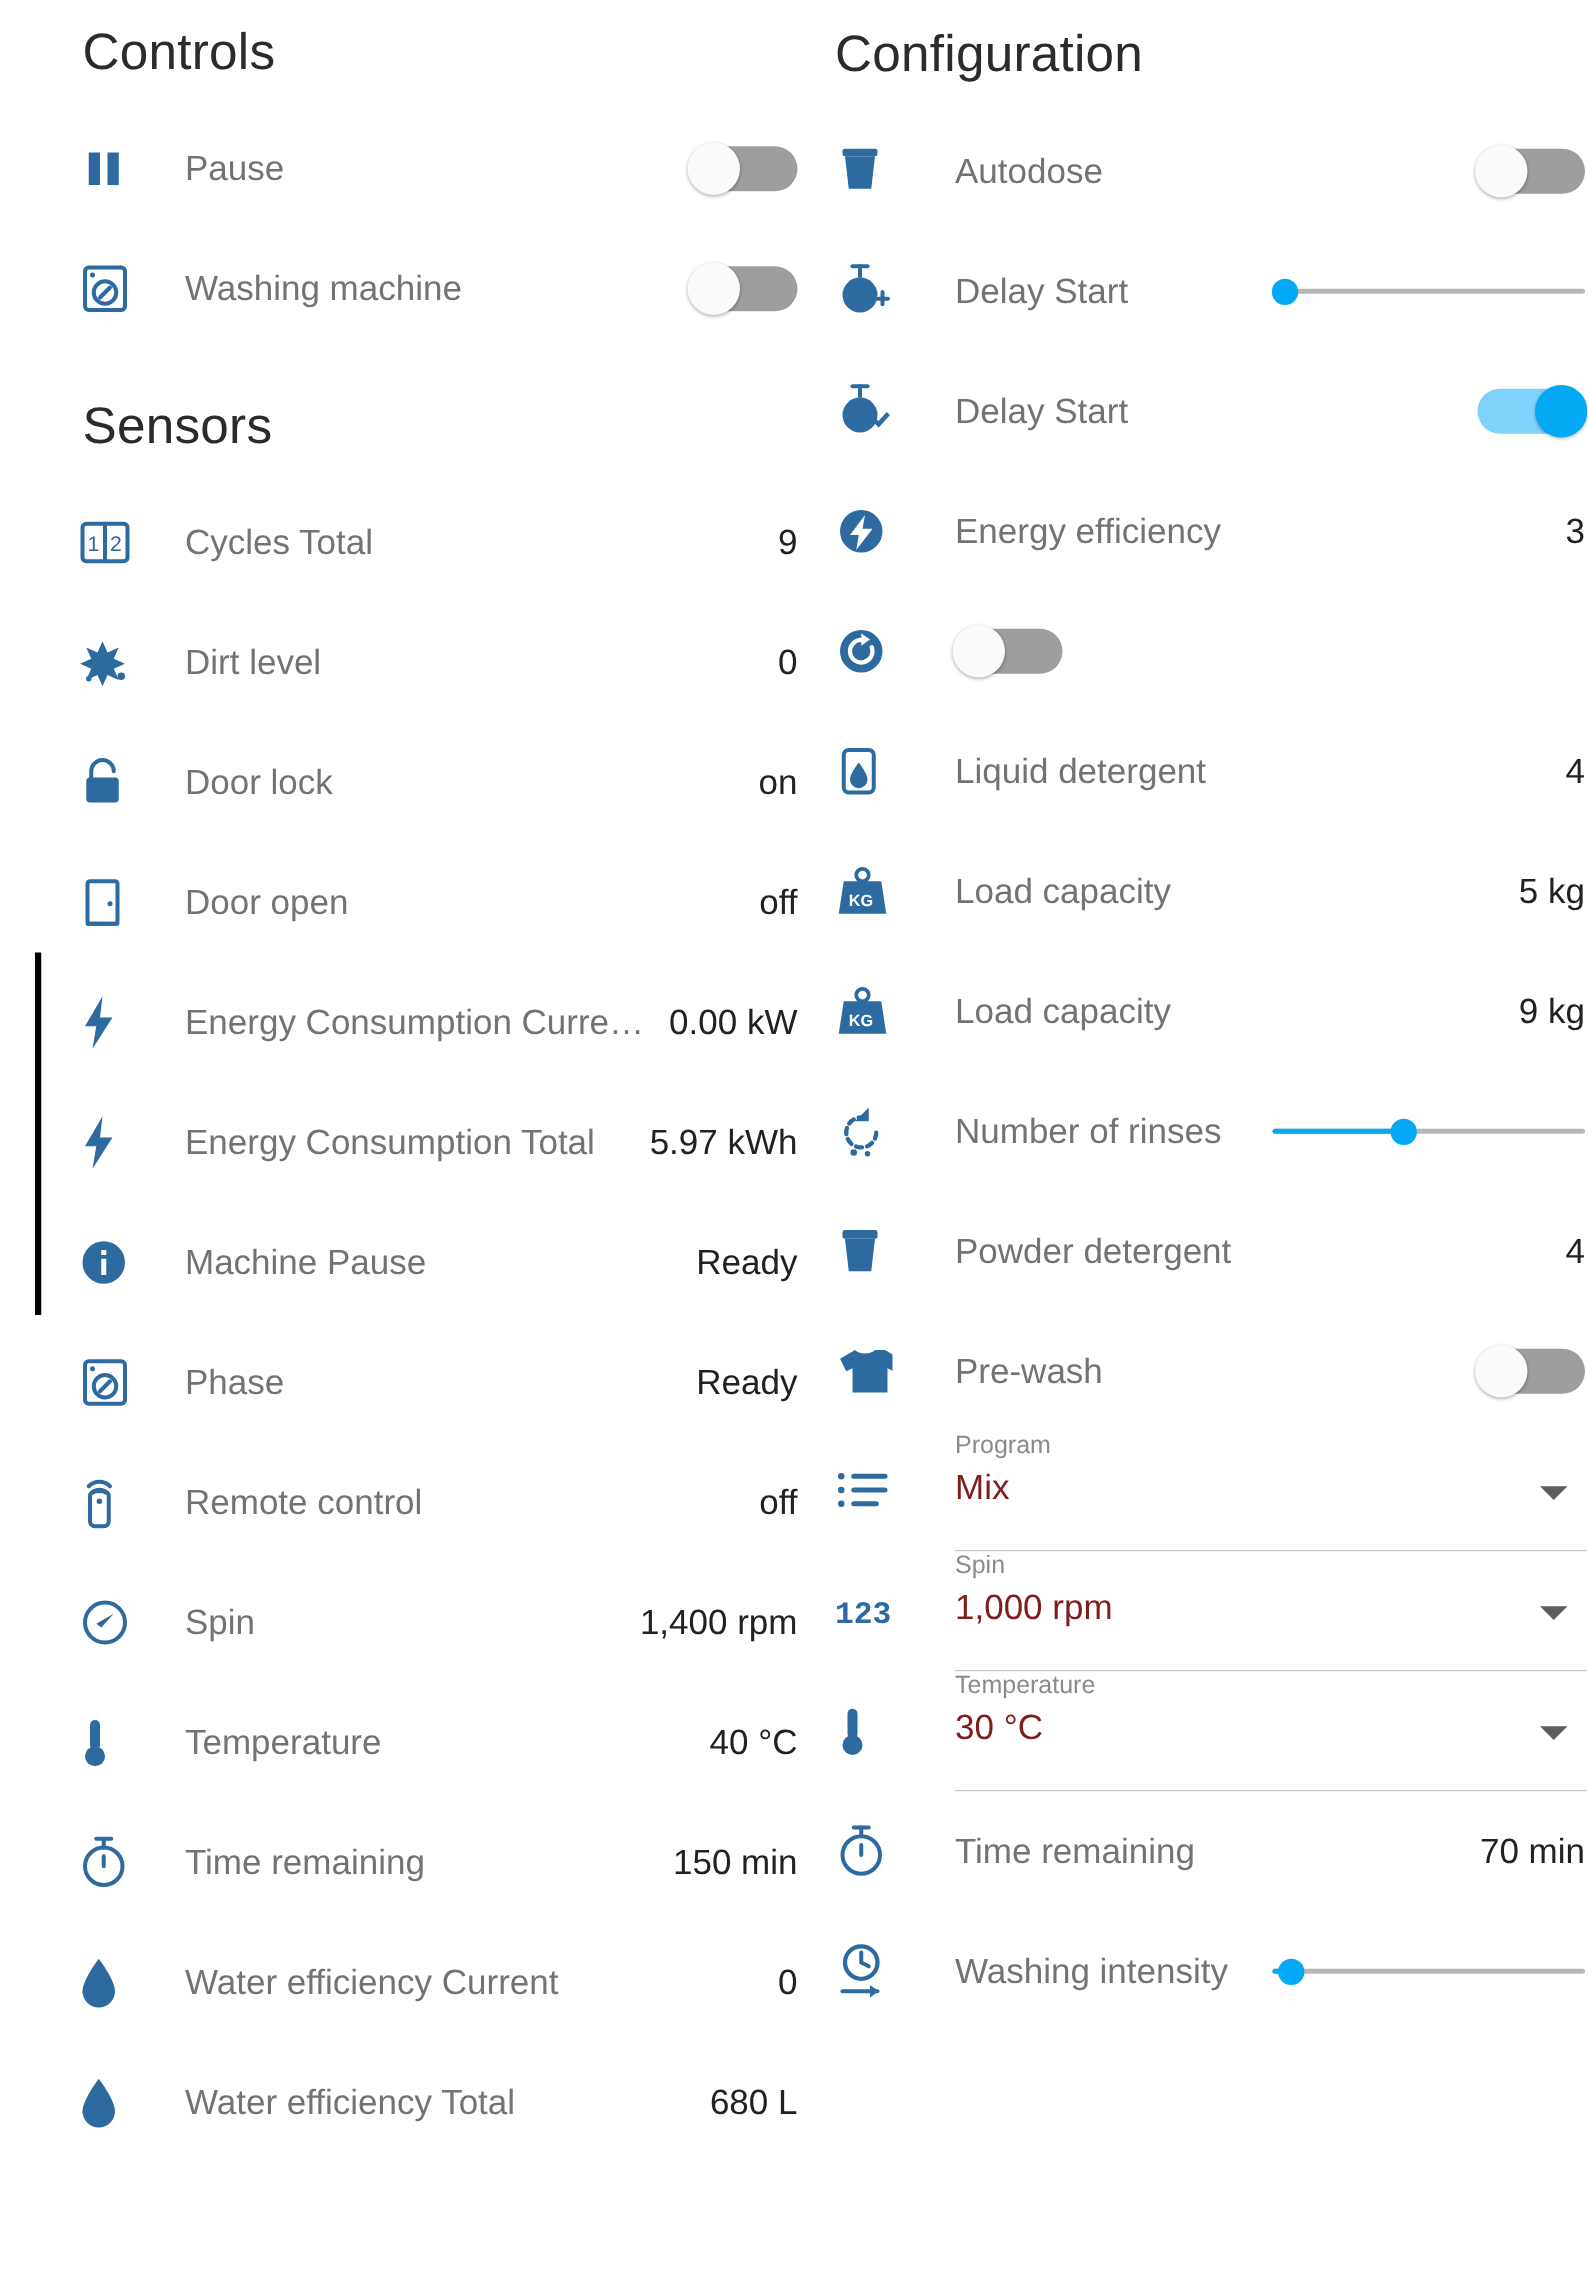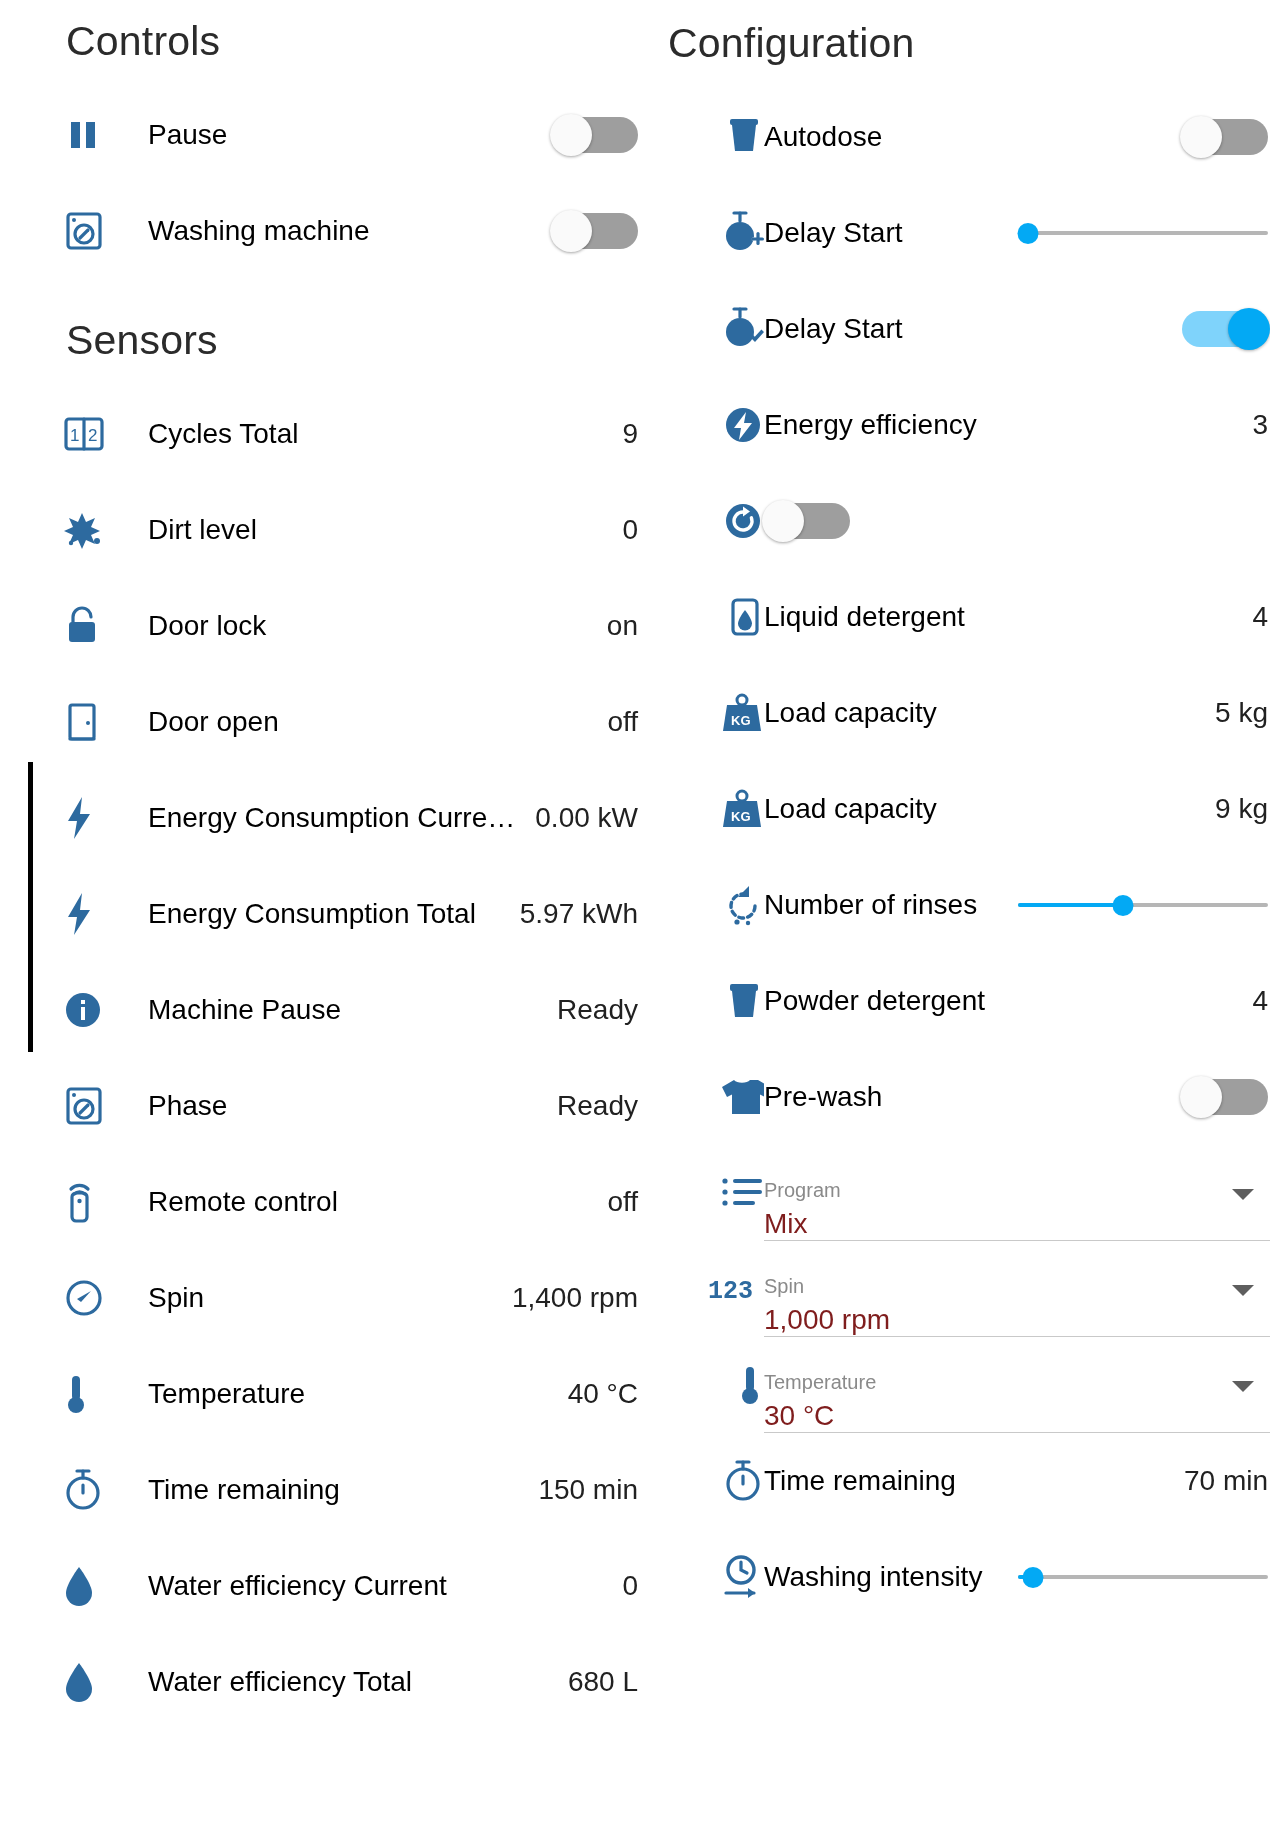--- a/index.html
+++ b/index.html
@@ -42,27 +42,27 @@
     gap: 0;
   }
   .icon-cell {
     width: 86px;
     min-width: 86px;
     display: flex;
     align-items: center;
     justify-content: flex-start;
     color: #2d6a9f;
   }
-  .col-right .icon-cell { justify-content: flex-end; width: 96px; min-width: 96px; }
+  .col-right .icon-cell { justify-content: flex-start; width: 96px; min-width: 96px; }
   .icon-cell svg { display: block; }
 
   .label {
     flex: 1 1 auto;
     font-size: 28px;
-    color: #000000;
+    color: #737373;
     white-space: nowrap;
     overflow: hidden;
     text-overflow: ellipsis;
     padding-right: 14px;
   }
   .value {
     font-size: 28px;
     color: #212121;
     white-space: nowrap;
     text-align: right;
@@ -115,21 +115,21 @@
     transform: translateX(-50%);
   }
 
   
   .select {
     flex: 1 1 auto;
     position: relative;
     height: 96px;
     display: flex;
     flex-direction: column;
-    justify-content: flex-end;
+    justify-content: flex-start;
     border-bottom: 1px solid #c9c9c9;
     padding-right: 58px;
   }
   .select .sel-label {
     font-size: 20px;
     color: #8a8a8a;
     margin-bottom: 6px;
   }
   .select .sel-value {
     font-size: 28px;

